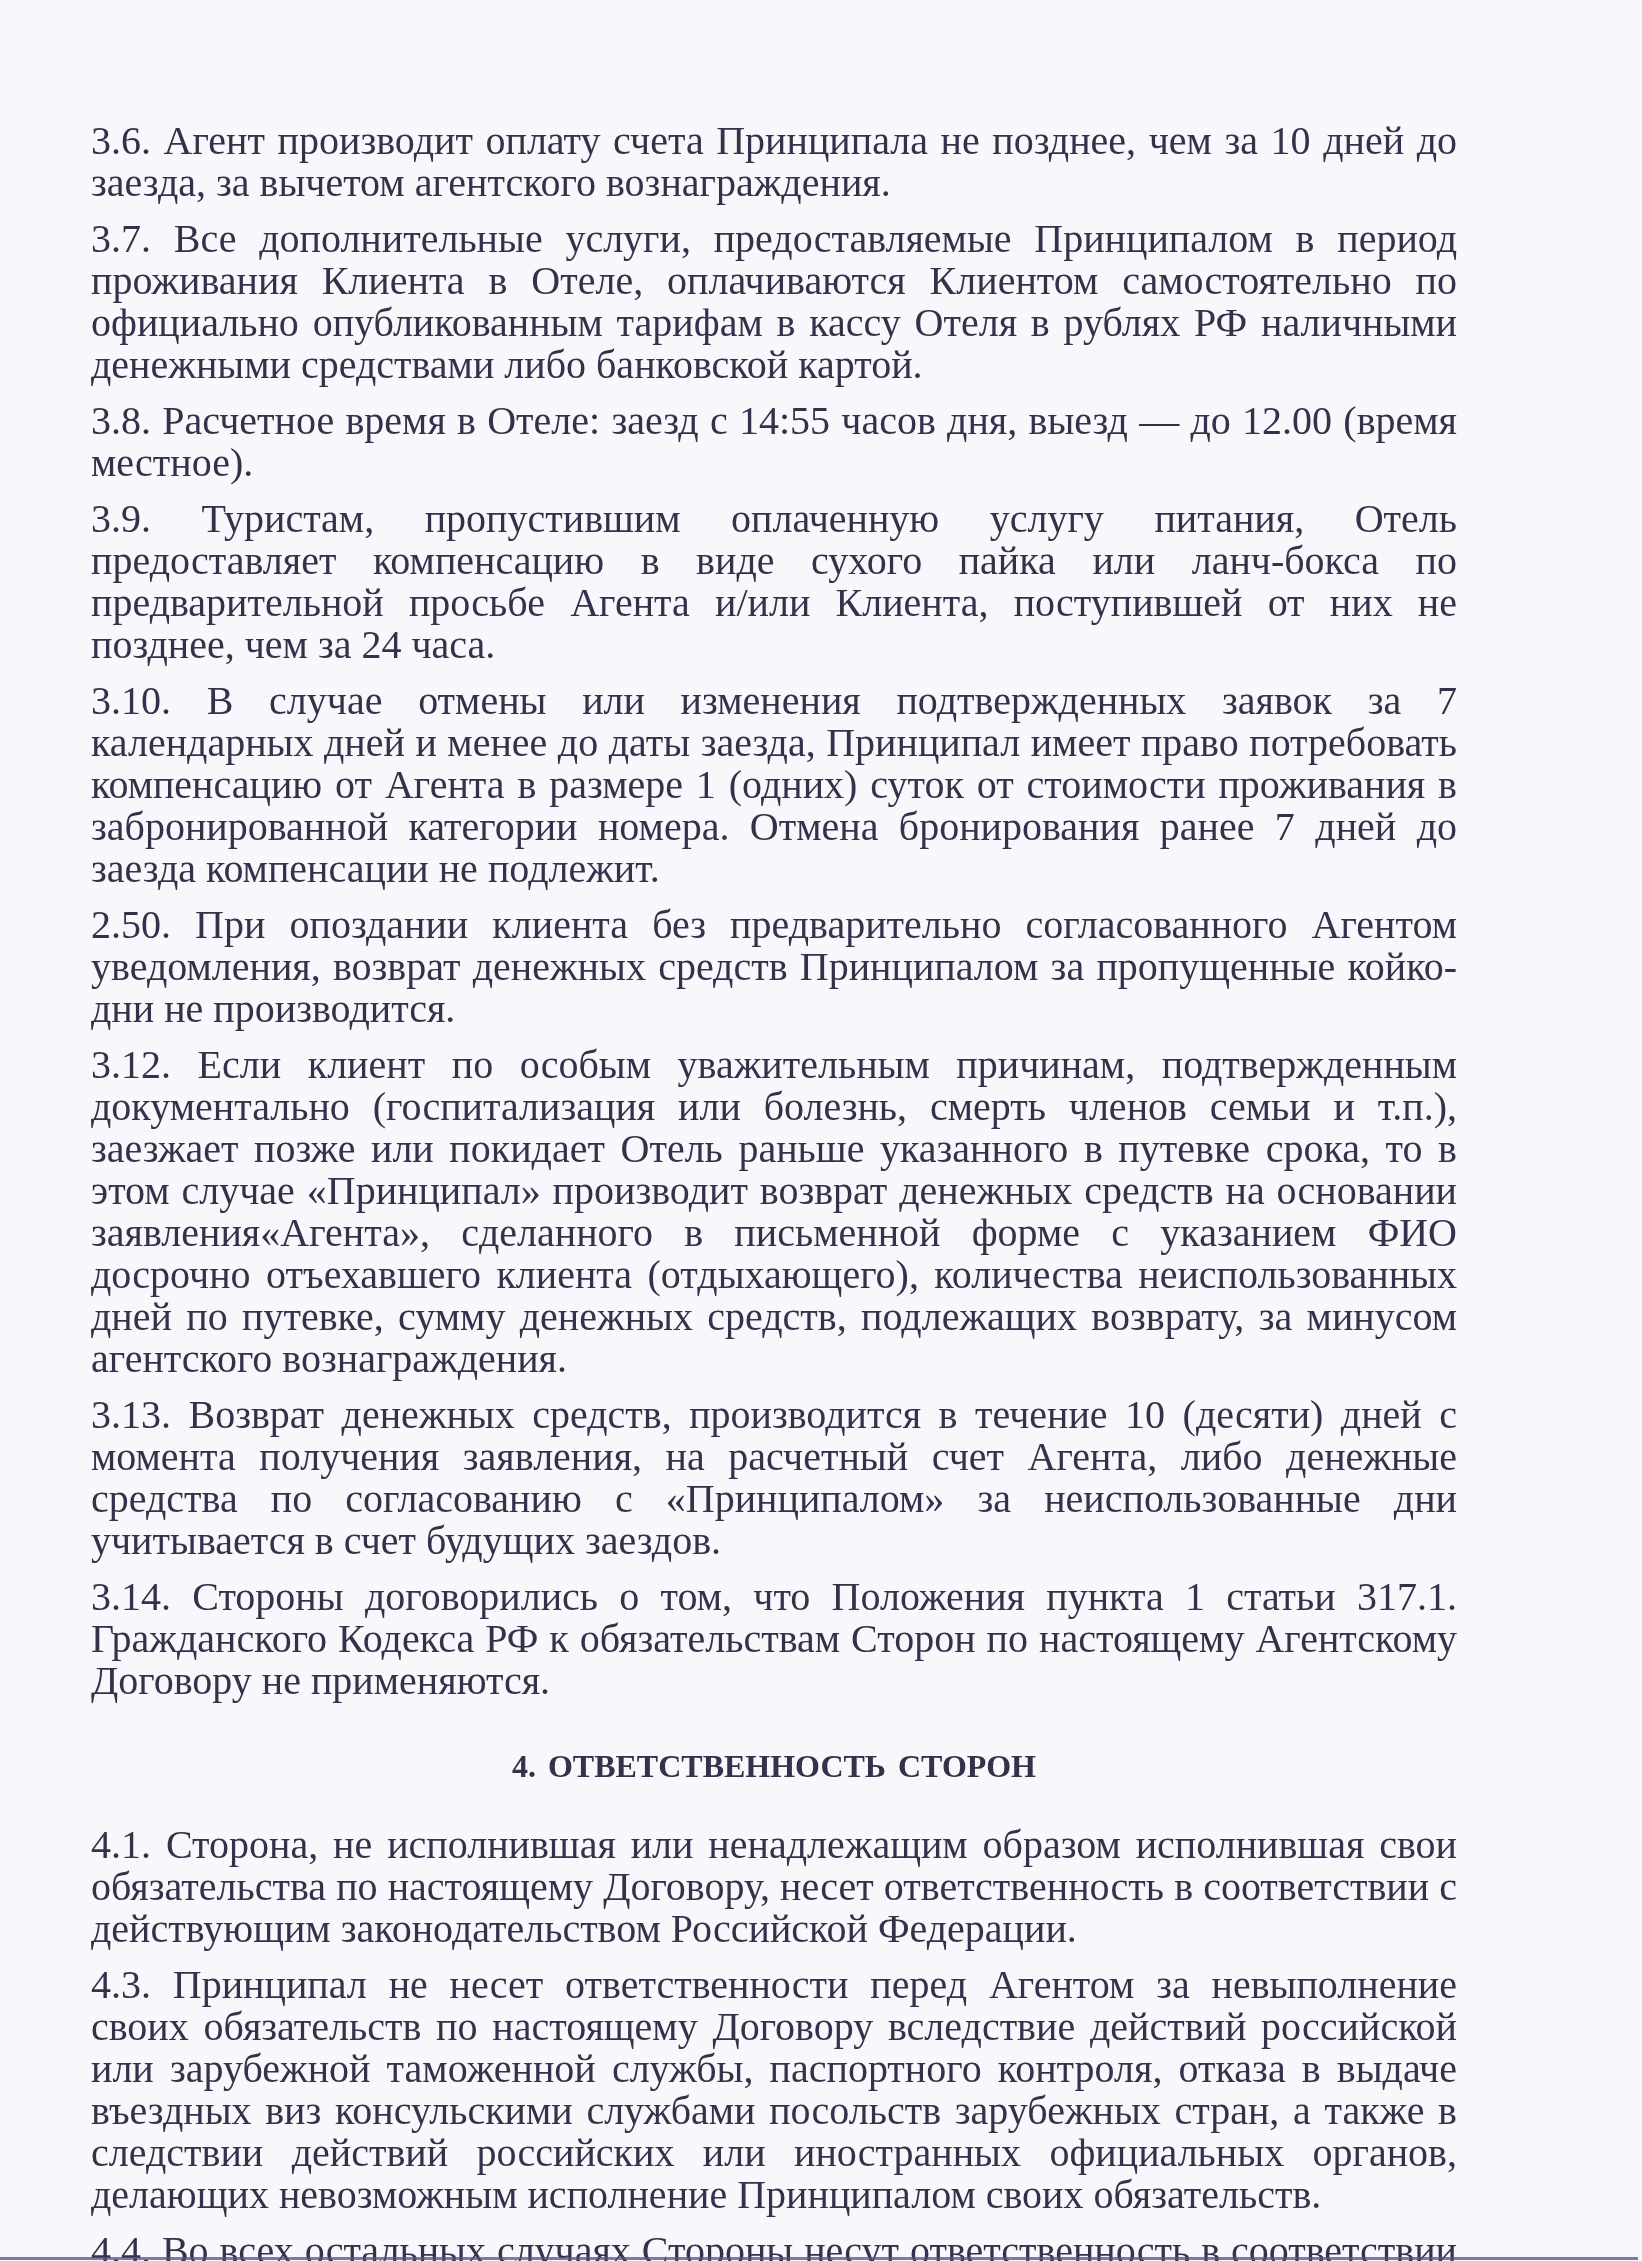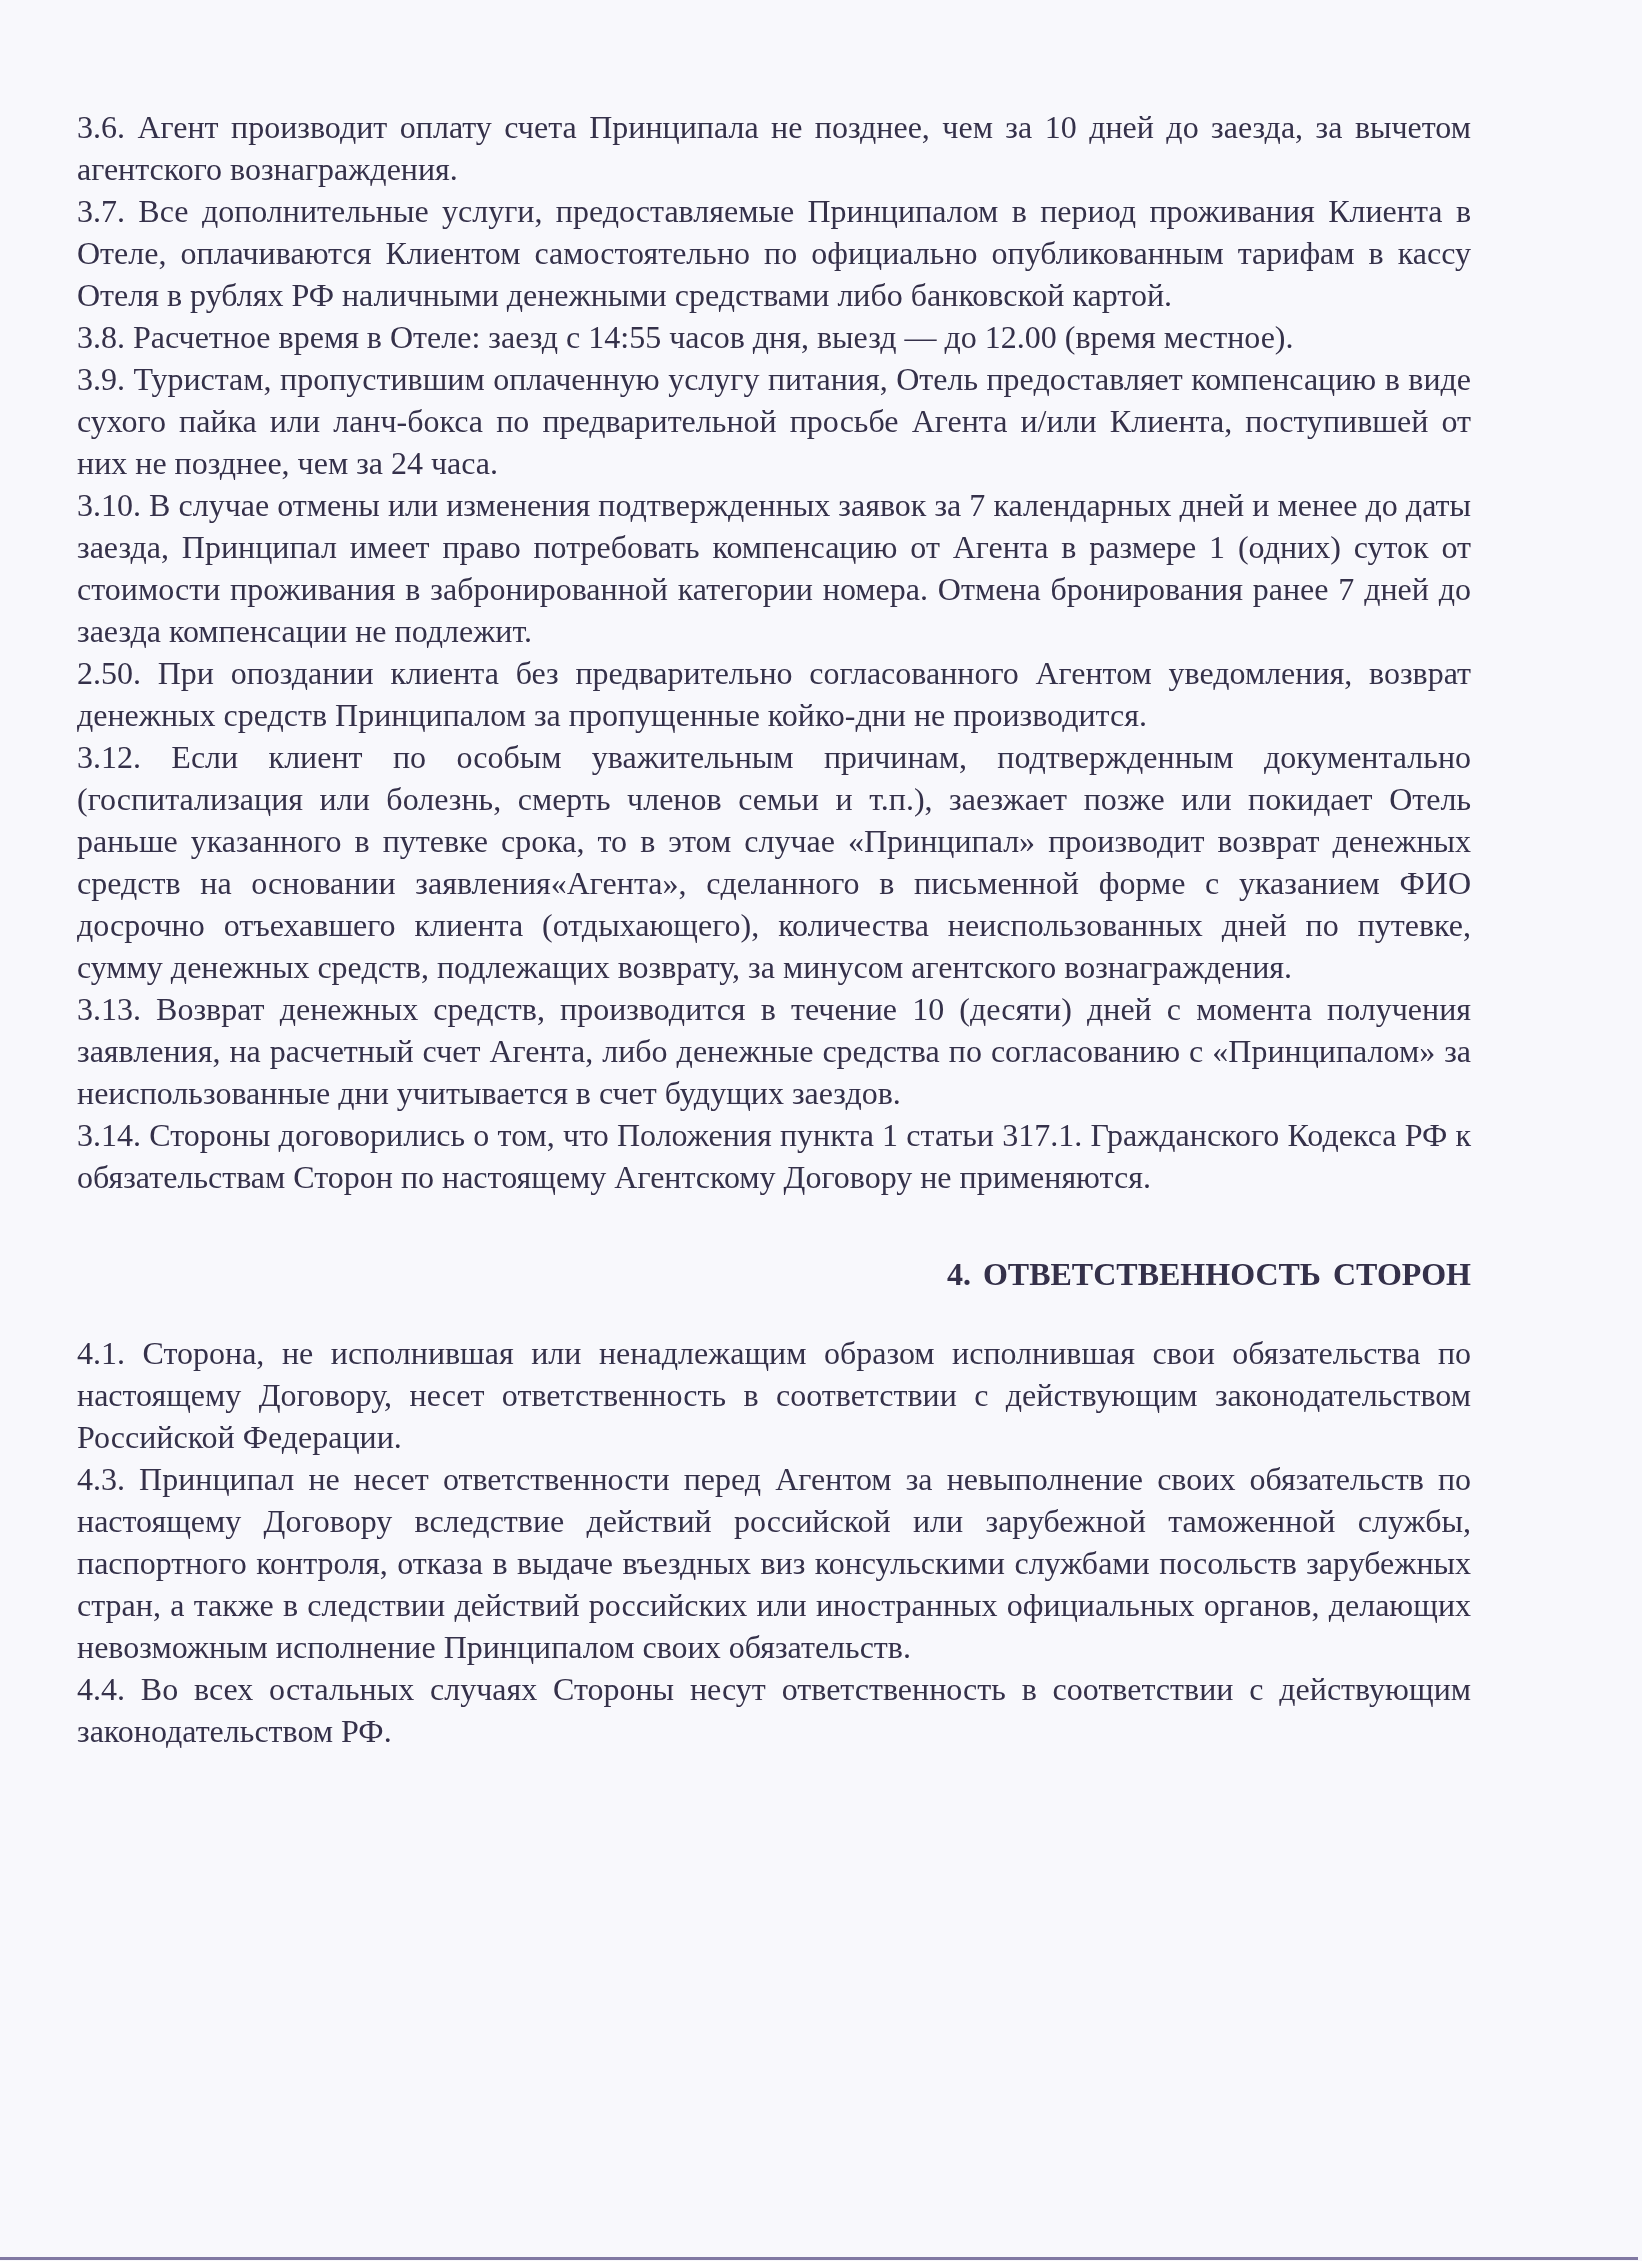--- a/index.html
+++ b/index.html
@@ -15,32 +15,32 @@
       font-family: "Liberation Serif", "DejaVu Serif", serif;
       color: #35314a;
     }
     .page {
       position: absolute;
       left: 77px;
       top: 106px;
       width: 1394px;
     }
     .para {
-      font-size: 32px;
+      font-size: 40px;
       line-height: 42px;
       text-align: justify;
-      margin: 0;
+      margin: 14px;
       word-spacing: 0px;
       letter-spacing: 0px;
     }
     .section-title {
       font-size: 32px;
       font-weight: bold;
-      text-align: right;
-      margin: 56px 0 37px 0;
+      text-align: center;
+      margin: 44px 0 37px 0;
       line-height: 41px;
       word-spacing: 3.9px;
     }
     .bottom-edge {
       position: absolute;
       left: 0;
       top: 2257px;
       width: 1638px;
       height: 3.2px;
       background: #5a4f86;

